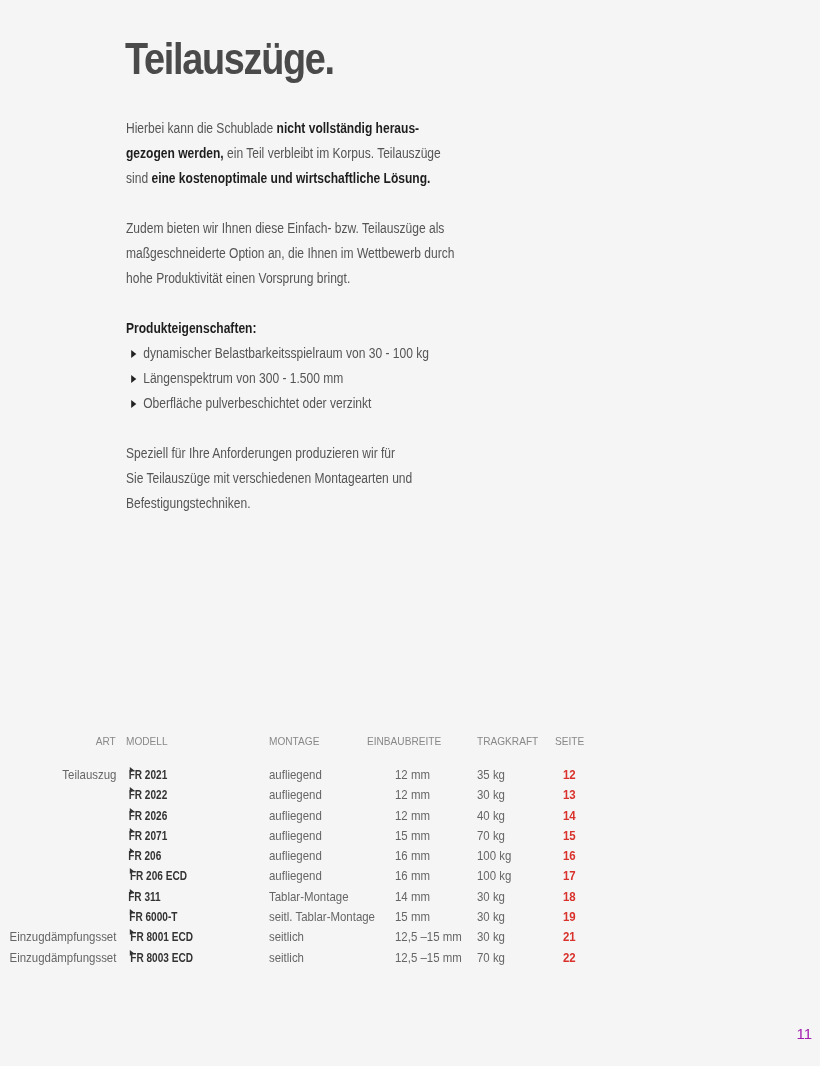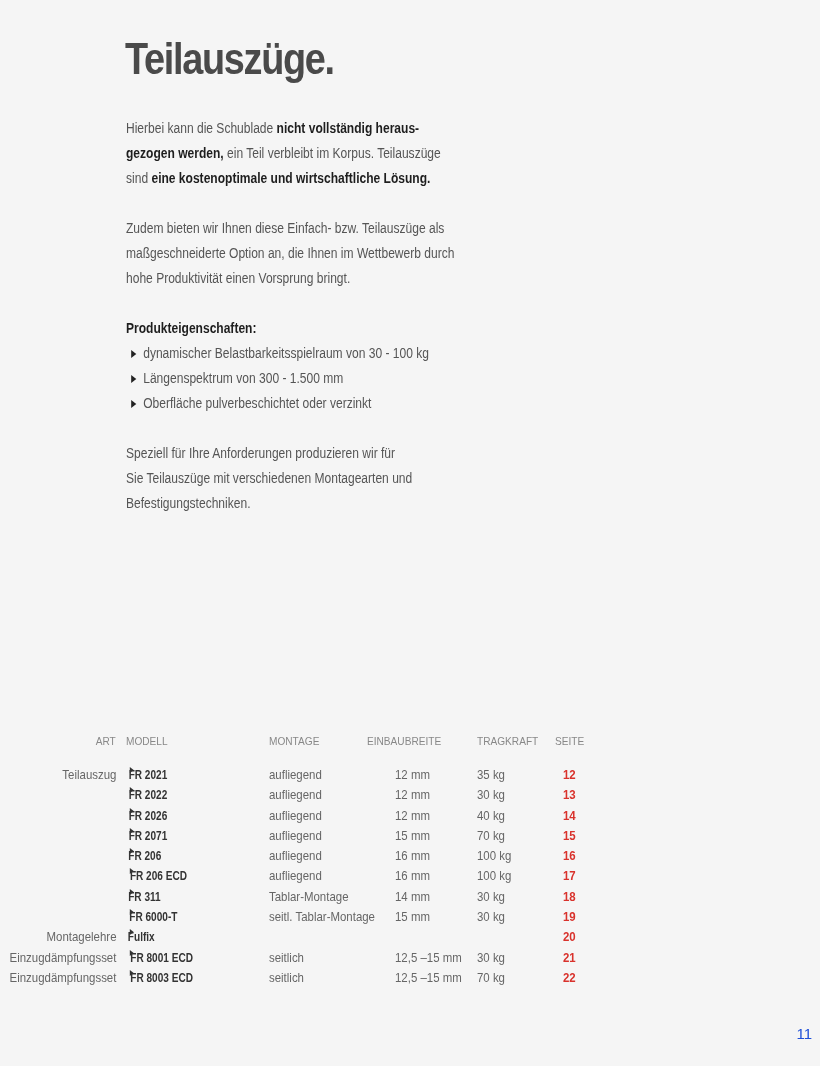--- a/index.html
+++ b/index.html
@@ -43,21 +43,21 @@
   .c-ein-h { left: 367px; transform-origin: left; }
   .c-tra { left: 477px; transform-origin: left; }
   .c-sei { left: 563px; transform-origin: left; font-weight: bold; color: #d9322c; }
   .c-sei-h { left: 555px; transform-origin: left; }
   .hdr .c-mod { font-weight: normal; color: #888; }
   .section .c-mod { color: #444; }
   .section .c-sei { color: #444; }
   .tri-s { display: inline-block; width: 0; height: 0; border-left: 5px solid #333;
            border-top: 3.5px solid transparent; border-bottom: 3.5px solid transparent;
            margin: 0 6px 1px 4px; }
-  .page-num { position: absolute; right: 8px; top: 1025px; font-size: 15px; color: #1d4ed8; }
+  .page-num { position: absolute; right: 8px; top: 1025px; font-size: 15px; color: #a21caf; }
 </style>
 </head>
 <body>
 
 <h1 class="title">Teilauszüge.</h1>
 
 <div class="body-text p1">
   <span>Hierbei kann die Schublade </span><b>nicht vollständig heraus-</b><br>
   <b>gezogen werden,</b><span> ein Teil verbleibt im Korpus. Teilauszüge</span><br>
   <span>sind </span><b>eine kostenoptimale und wirtschaftliche Lösung.</b>
@@ -185,31 +185,20 @@
         <span class="c-mod">
           <span class="tri-s"></span>
           <span>FR 6000-T</span>
         </span>
         <span class="c-mon">seitl. Tablar-Montage</span>
         <span class="c-ein">15 mm</span>
         <span class="c-tra">30 kg</span>
         <span class="c-sei">19</span>
       </div>
       <div class="row">
-        <span class="c-art">Montagelehre</span>
-        <span class="c-mod">
-          <span class="tri-s"></span>
-          <span>Fulfix</span>
-        </span>
-        <span class="c-mon"></span>
-        <span class="c-ein"></span>
-        <span class="c-tra"></span>
-        <span class="c-sei">20</span>
-      </div>
-      <div class="row">
         <span class="c-art">Einzugdämpfungsset</span>
         <span class="c-mod">
           <span class="tri-s"></span>
           <span>FR 8001 ECD</span>
         </span>
         <span class="c-mon">seitlich</span>
         <span class="c-ein">12,5 –15 mm</span>
         <span class="c-tra">30 kg</span>
         <span class="c-sei">21</span>
       </div>

